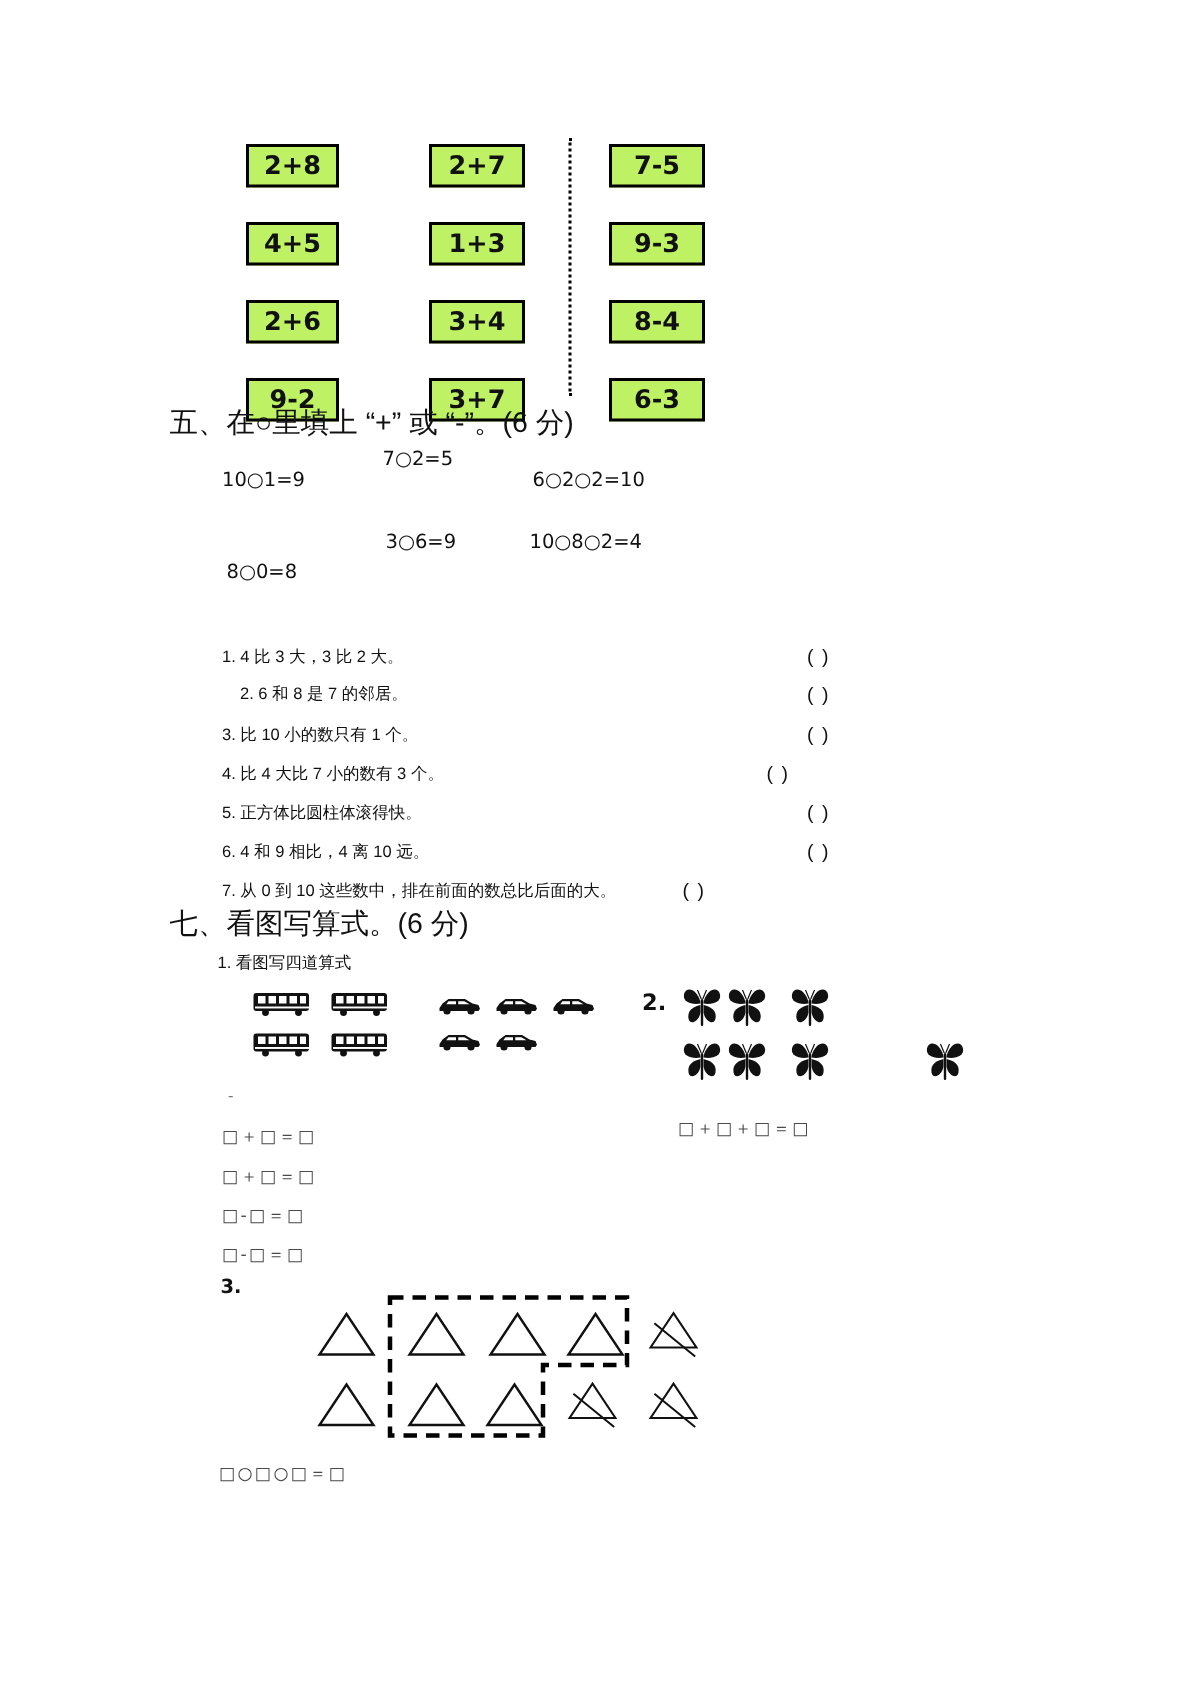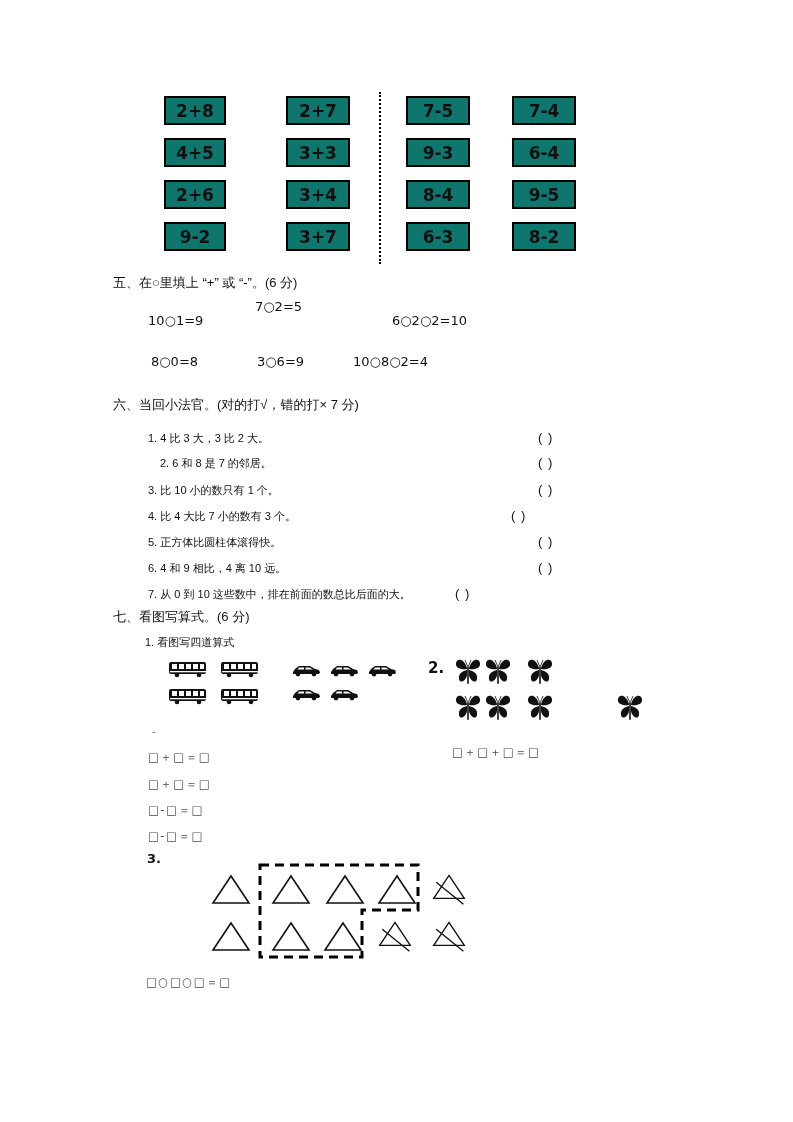--- a/index.html
+++ b/index.html
@@ -42,41 +42,41 @@
     width: 62px;
     height: 29px;
     border: 2px solid #000;
     box-sizing: border-box;
     display: flex;
     align-items: center;
     justify-content: center;
     font-size: 17px;
     font-weight: bold;
     letter-spacing: 0px;
-    margin-bottom: 13px;
-    background: #0f766e;
+    margin-bottom: 23px;
+    background: #bef264;
     font-family: "DejaVu Sans", sans-serif;
   }
   .match-col.c2 .mbox,
   .match-col.c3 .mbox,
   .match-col.c4 .mbox { width: 64px; }
 
   .divider-dotted {
     position: absolute;
     left: 379px;
     top: 92px;
     width: 0;
     height: 172px;
     border-left: 2px dotted #000;
   }
 
   
   .sec-head {
     position: absolute;
-    font-size: 13px;
+    font-size: 19px;
     line-height: 17px;
     white-space: nowrap;
   }
   .txt {
     position: absolute;
     font-size: 11px;
     line-height: 16px;
     white-space: nowrap;
   }
   .eq {
@@ -149,53 +149,46 @@
 
     <div class="match-col c1">
       <div class="mbox">2+8</div>
       <div class="mbox">4+5</div>
       <div class="mbox">2+6</div>
       <div class="mbox">9-2</div>
     </div>
 
     <div class="match-col c2">
       <div class="mbox">2+7</div>
-      <div class="mbox">3+3</div>
+      <div class="mbox">1+3</div>
       <div class="mbox">3+4</div>
       <div class="mbox">3+7</div>
     </div>
 
     <div class="divider-dotted"></div>
 
     <div class="match-col c3">
       <div class="mbox">7-5</div>
       <div class="mbox">9-3</div>
       <div class="mbox">8-4</div>
       <div class="mbox">6-3</div>
     </div>
 
-    <div class="match-col c4">
-      <div class="mbox">7-4</div>
-      <div class="mbox">6-4</div>
-      <div class="mbox">9-5</div>
-      <div class="mbox">8-2</div>
-    </div>
   </div>
 
   <div class="sec-head" style="left:113px; top:274px;">五、在○里填上 “+” 或 “-”。(6 分)</div>
 
   <div class="eq" style="left:148px; top:313px;">10○1=9</div>
   <div class="eq" style="left:255px; top:299px;">7○2=5</div>
-  <div class="eq" style="left:355px; top:313px;margin-left:37px;">6○2○2=10</div>
-
-  <div class="eq" style="left:151px; top:354px;text-align:center;">8○0=8</div>
+  <div class="eq" style="left:355px; top:313px;">6○2○2=10</div>
+
+  <div class="eq" style="left:151px; top:374px;text-align:center;">8○0=8</div>
   <div class="eq" style="left:257px; top:354px;">3○6=9</div>
   <div class="eq" style="left:353px; top:354px;text-align:right;">10○8○2=4</div>
 
-  <div class="sec-head" style="left:113px; top:396px;">六、当回小法官。(对的打√，错的打×   7 分)</div>
 
   <div class="txt" style="left:148px; top:430px;">1. 4 比 3 大，3 比 2 大。</div>
   <div class="paren" style="left:538px; top:430px;">(       )</div>
 
   <div class="txt" style="left:148px; top:455px;margin-left:12px;">2. 6 和 8 是 7 的邻居。</div>
   <div class="paren" style="left:538px; top:455px;">(       )</div>
 
   <div class="txt" style="left:148px; top:482px;">3. 比 10 小的数只有 1 个。</div>
   <div class="paren" style="left:538px; top:482px;">(       )</div>
 

